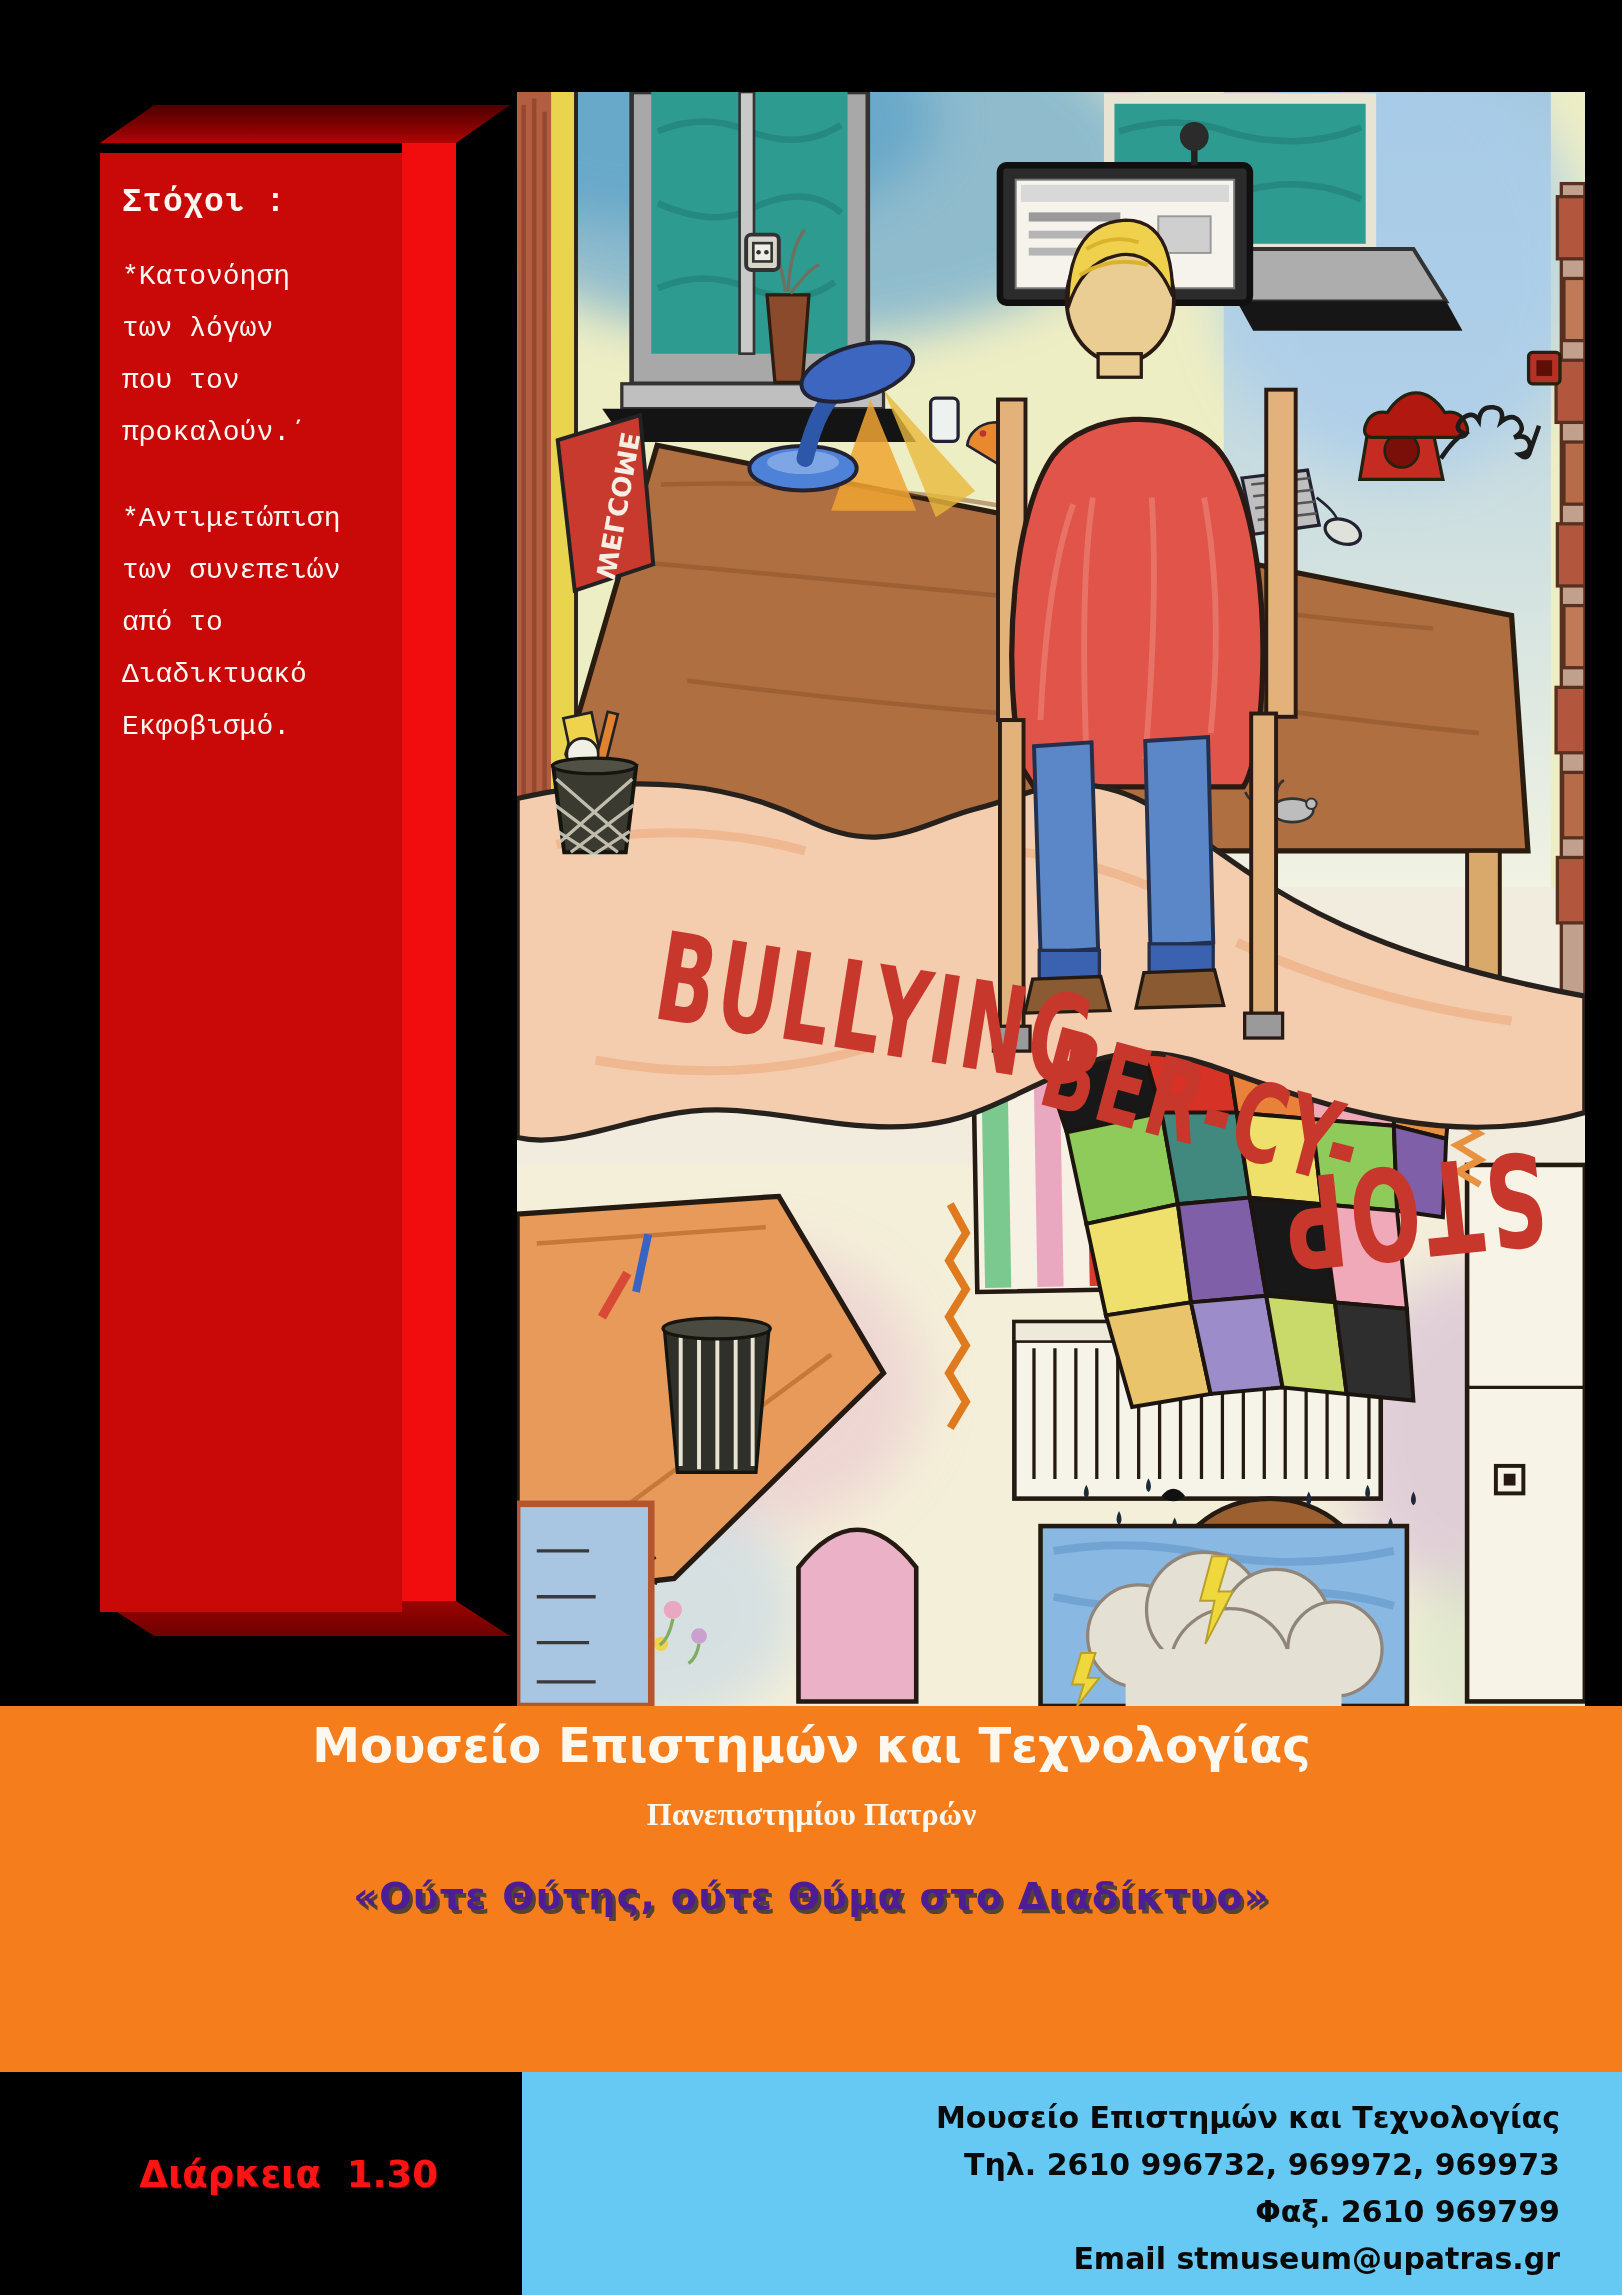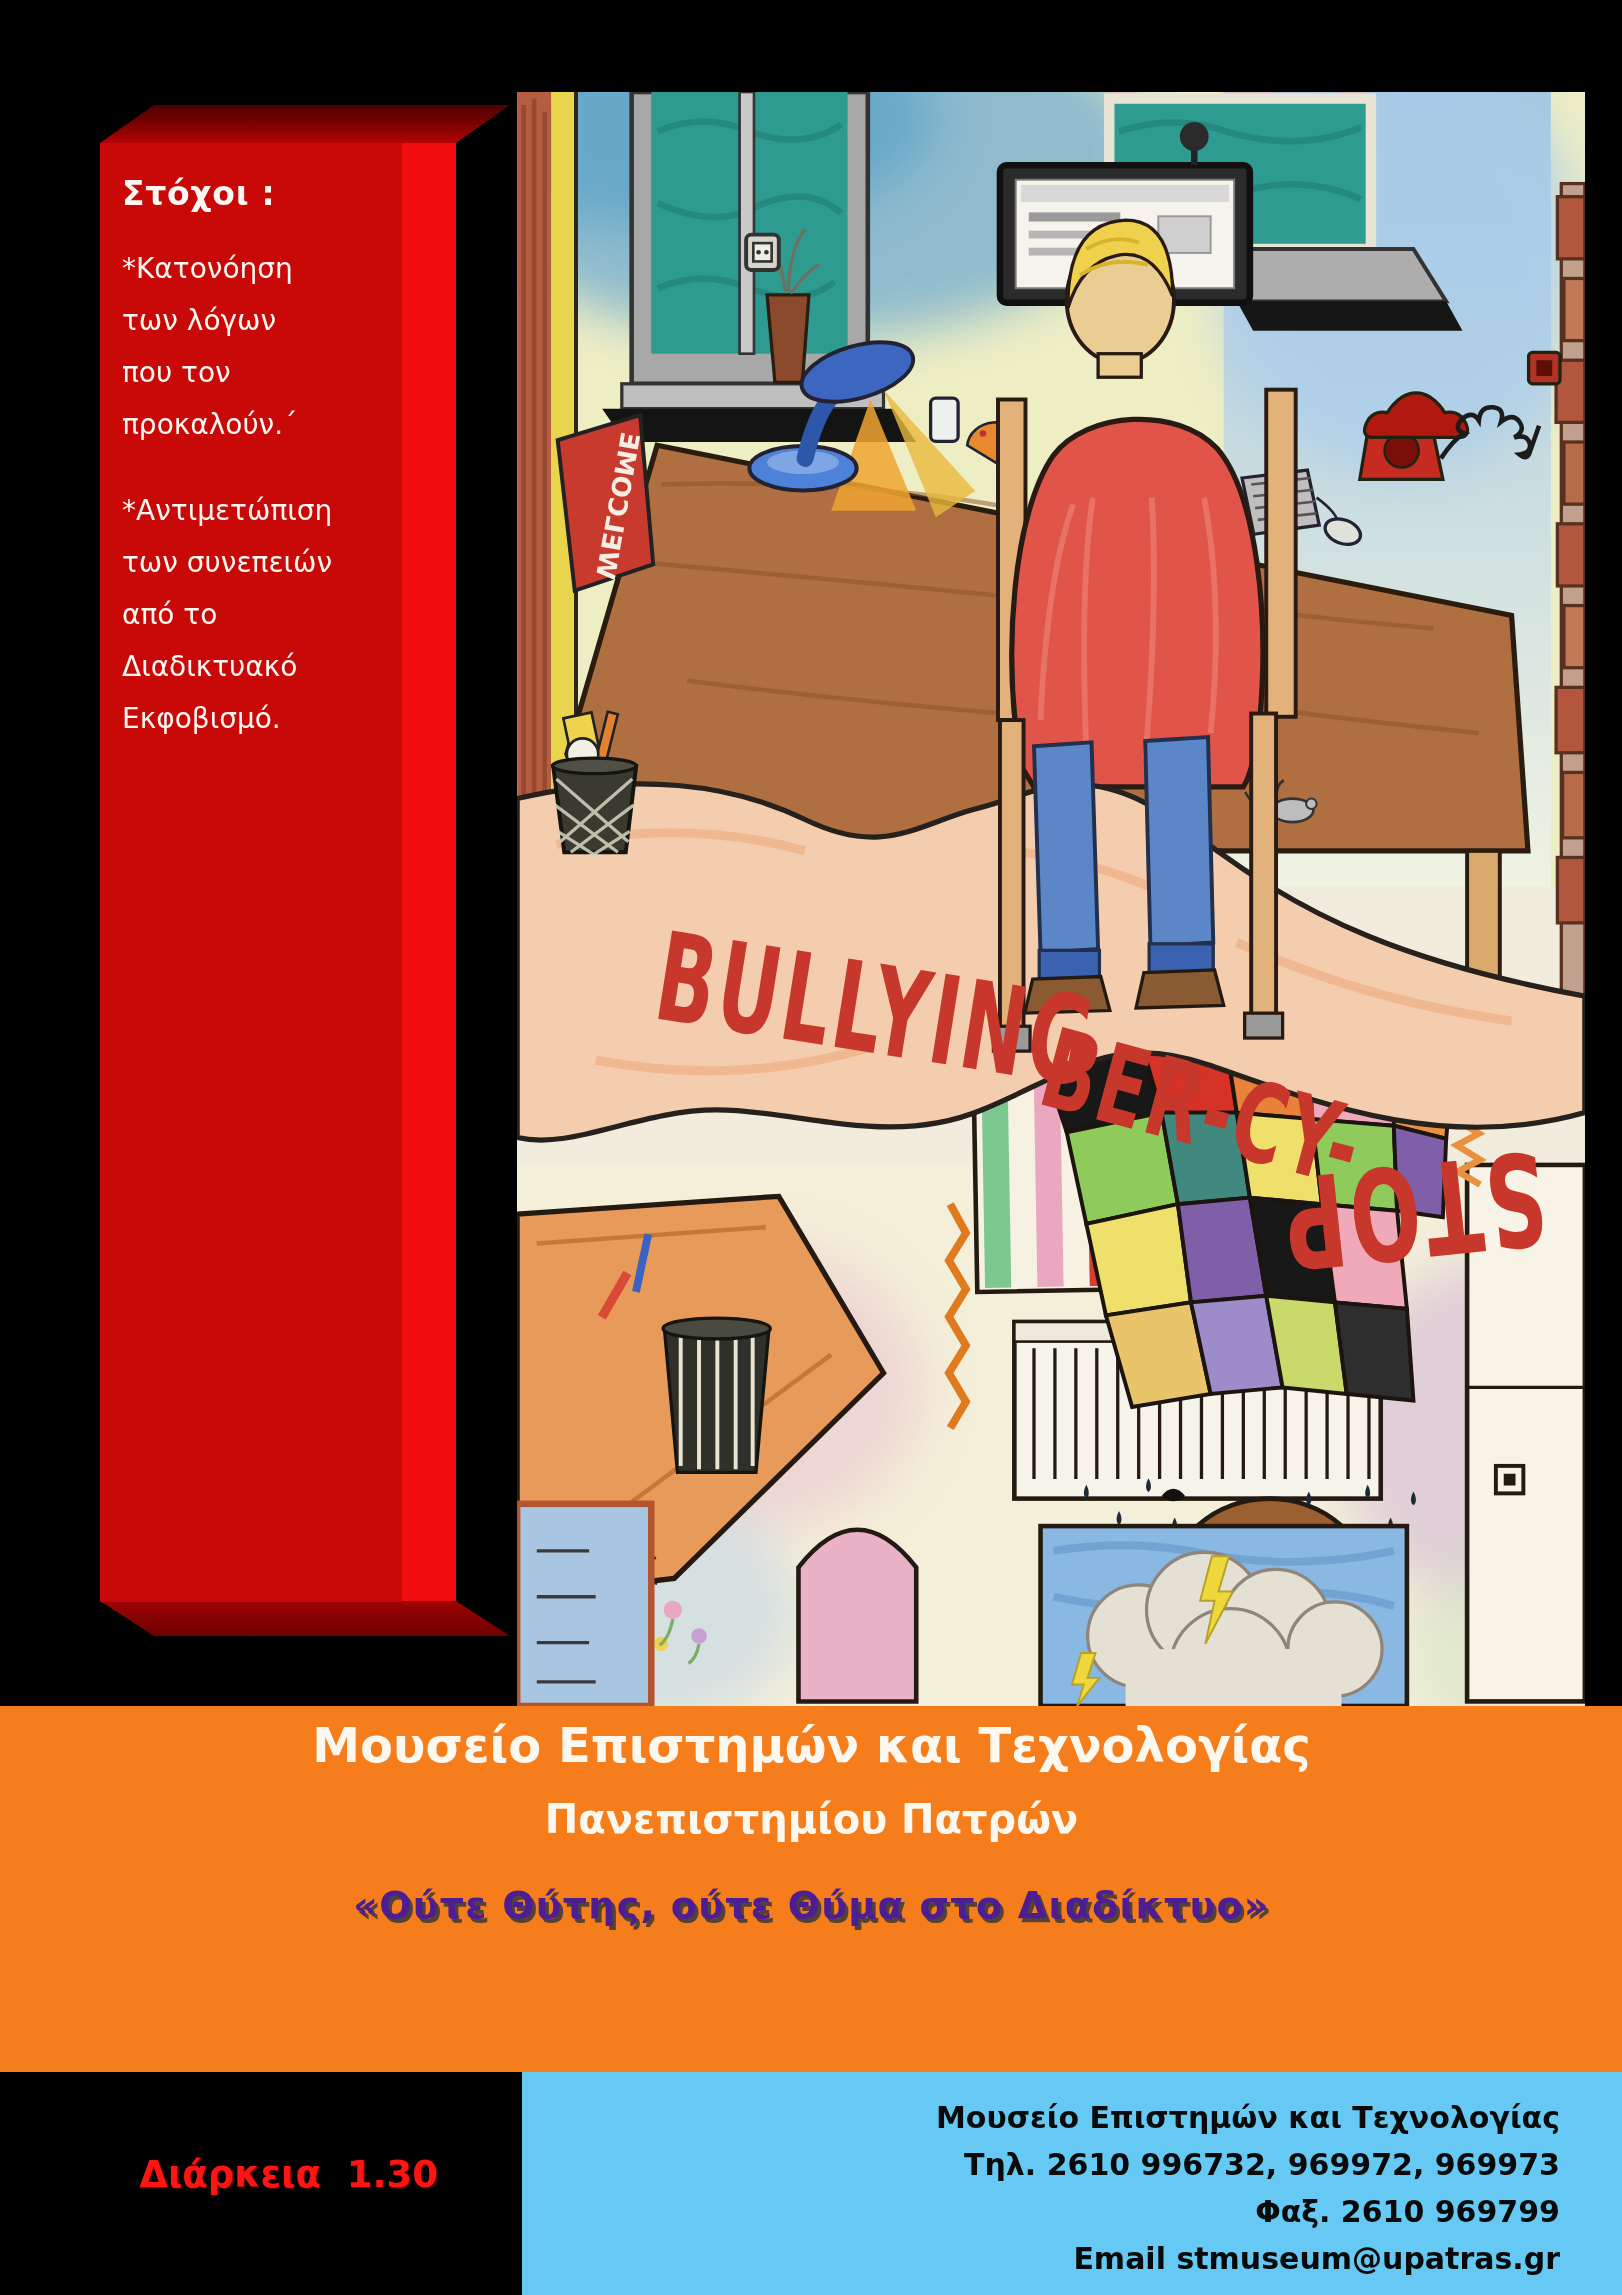--- a/index.html
+++ b/index.html
@@ -8,35 +8,35 @@
   .abs{position:absolute;}
 
   
   .obj-top{left:100px;top:105px;width:410px;height:38px;
     clip-path:polygon(0% 100%,13.2% 0%,100% 0%,86.8% 100%);
     background:linear-gradient(180deg,#4f0000 0%,#8f0202 70%,#b40404 100%);}
   .obj-side{left:402px;top:143px;width:54px;height:1459px;background:#f10d0d;}
   .obj-bottom{left:100px;top:1601px;width:410px;height:35px;
     clip-path:polygon(0% 0%,86.8% 0%,100% 100%,13.2% 100%);
     background:linear-gradient(180deg,#9c0303,#6e0101);}
-  .obj-front{left:100px;top:143px;width:302px;height:1459px;background:#c90808;
-    color:#fdf8f2;box-sizing:border-box;padding:31px 7.9px 0 22px;}
+  .obj-front{left:100px;top:153px;width:302px;height:1459px;background:#c90808;
+    color:#fdf8f2;box-sizing:border-box;padding:31px 7.9px 0 22px;font-family:Liberation Mono, monospace;}
   .obj-front h2{margin:0 0 30px 0;font-size:33px;font-weight:bold;letter-spacing:0.7px;}
   .obj-front p{margin:0 0 34px 0;font-size:28px;font-weight:normal;line-height:52px;}
   .line{display:block;white-space:pre;}
 
   
   .artwork{left:517px;top:92px;width:1068px;height:1614px;background:#f2ecde;}
   .artwork svg{display:block;}
 
   
   .banner{left:0;top:1706px;width:1623px;height:366px;background:#f67d1c;
     display:flex;flex-direction:column;align-items:center;text-align:center;}
   .banner .l1{margin-top:10.5px;font-size:48px;font-weight:bold;color:#fdf8ef;}
-  .banner .l2{margin-top:23.6px;font-size:40px;font-weight:bold;color:#fdf8ef;}
+  .banner .l2{margin-top:23.6px;font-size:32px;font-weight:bold;color:#fdf8ef;font-family:Liberation Serif, serif;}
   .banner .l3{margin-top:38px;font-size:34px;font-weight:normal;color:#fdf6ec;}
   .banner .l4{margin-top:41px;font-size:38px;font-weight:bold;color:#4c1d95;
     text-shadow:3.3px 3.9px 0 rgba(55,55,55,.85);letter-spacing:1.3px;}
 
   
   .contact{left:522px;top:2072px;width:1101px;height:223px;background:#66c9f4;
     box-sizing:border-box;padding:22px 63px 0 0;color:#0a0a0a;
     font-size:30px;font-weight:bold;line-height:47px;text-align:right;}
 
   

